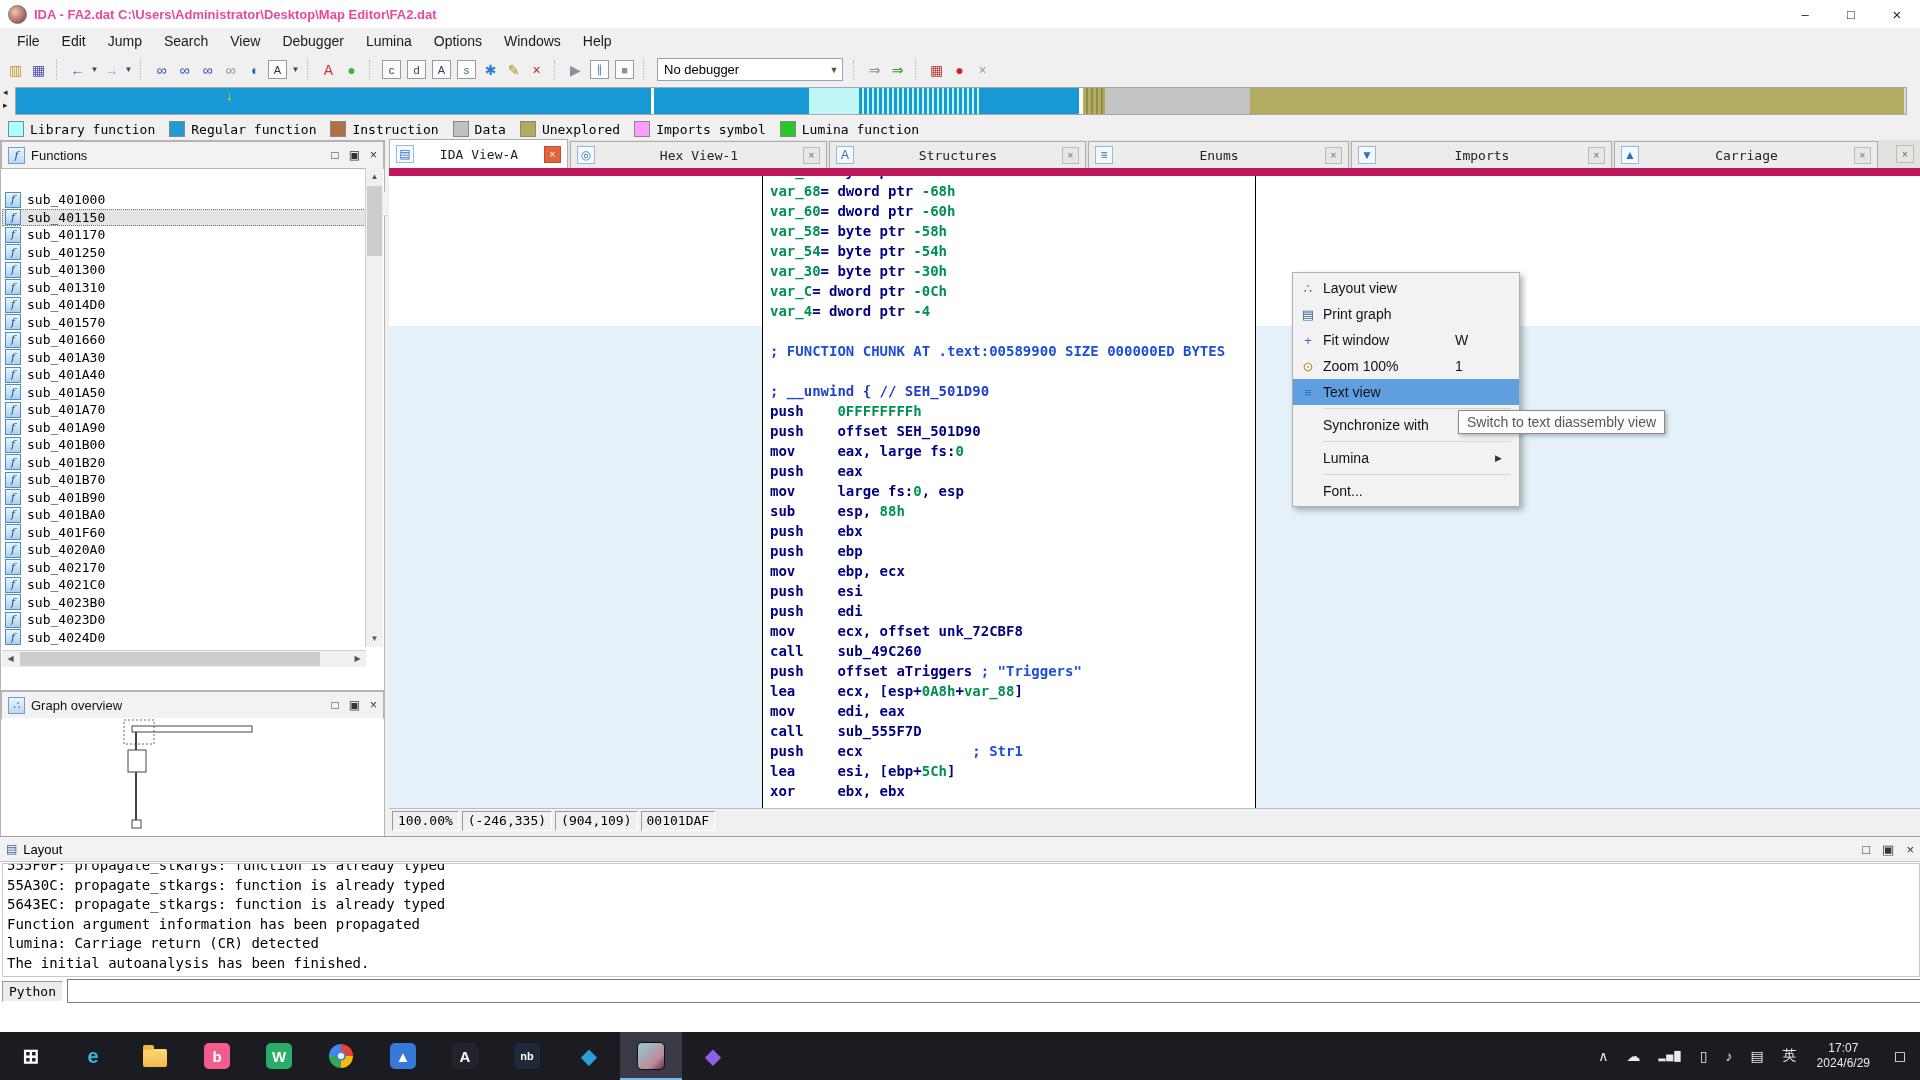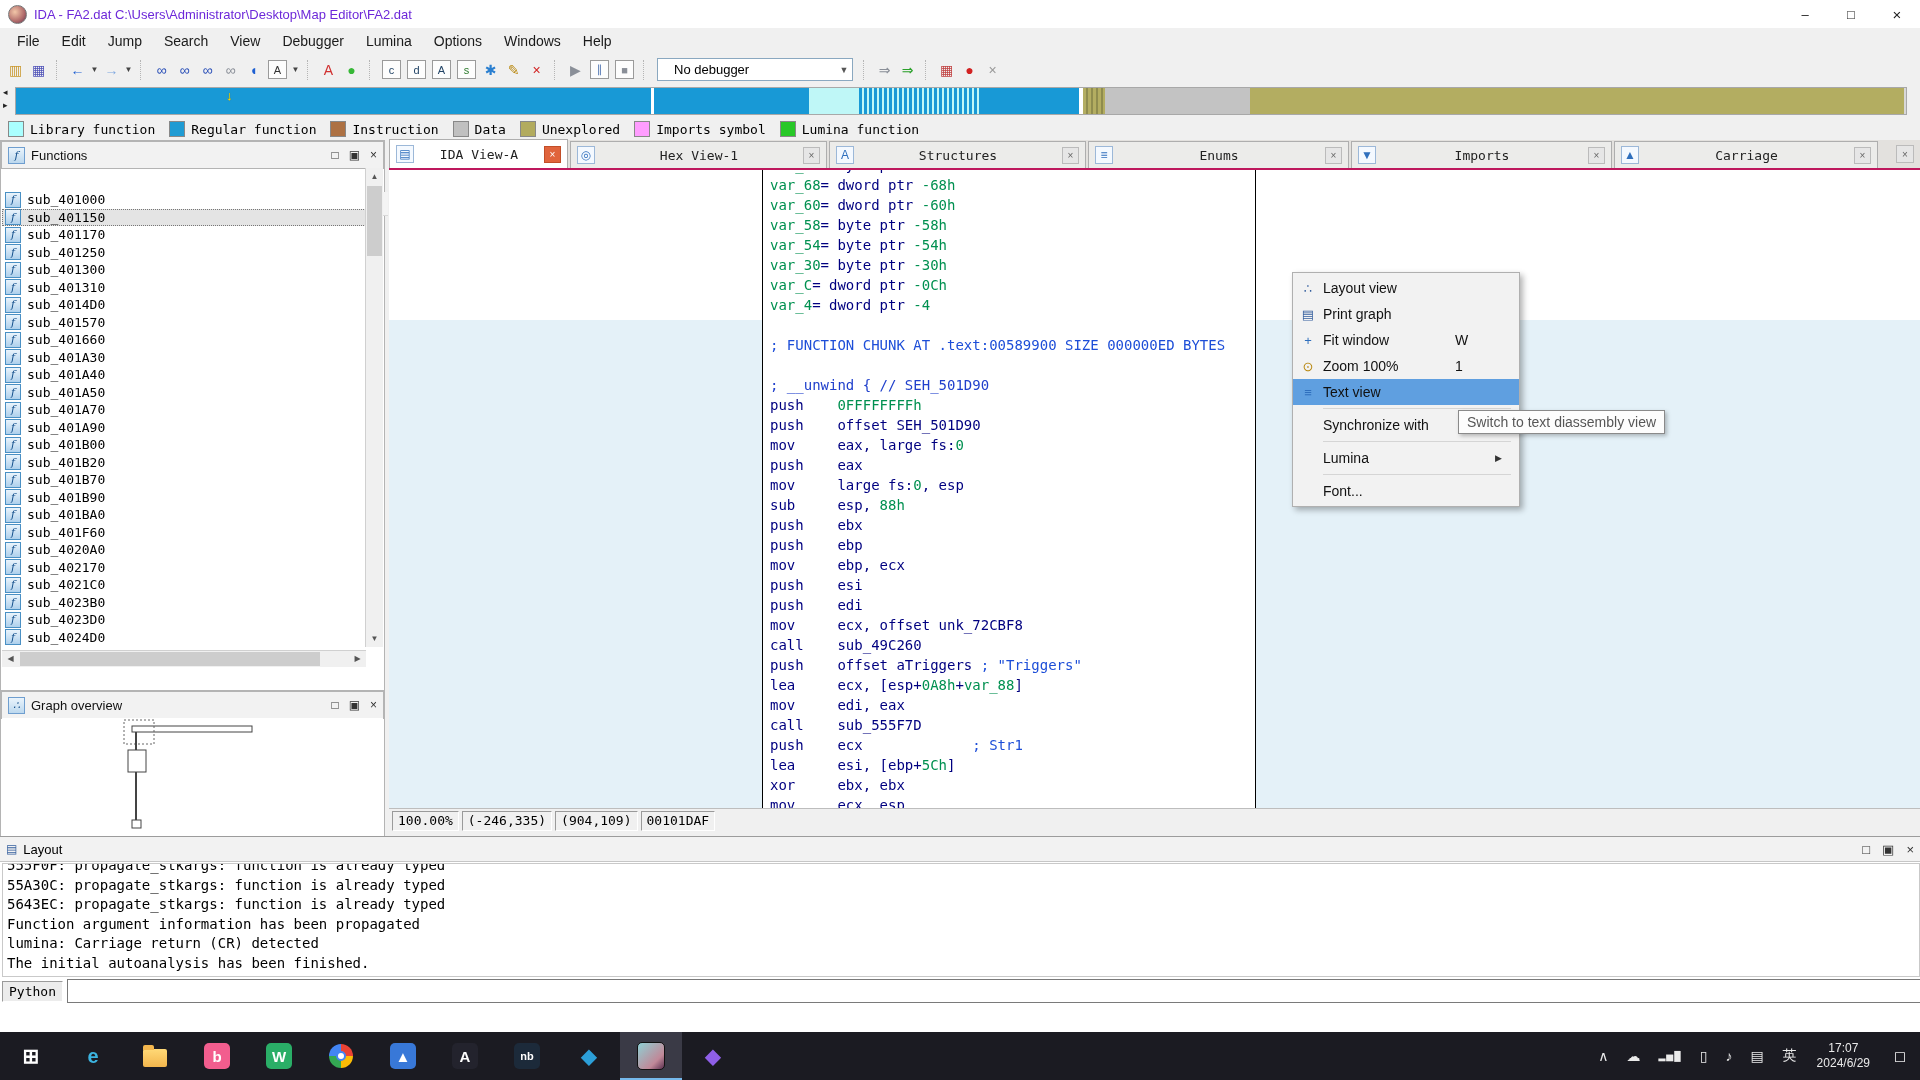--- a/index.html
+++ b/index.html
@@ -4,36 +4,36 @@
 <style>
   html,body{margin:0;padding:0;}
   #root{position:relative;width:1920px;height:1080px;background:#f0f0f0;overflow:hidden;
         font-family:"Liberation Sans",sans-serif;-webkit-font-smoothing:antialiased;}
   .abs{position:absolute;}
 
   
   #titlebar{left:0;top:0;width:1920px;height:28px;background:#ffffff;display:flex;align-items:center;border-bottom:1px solid #e3e3e3;}
   #app-icon{width:17px;height:17px;margin:0 7px 0 8px;border-radius:50%;
             background:radial-gradient(circle at 35% 35%,#f2c6a8,#b06a6a 60%,#5a3050);border:1px solid #777;}
-  #title-text{font-size:13px;color:#6d28d9;}
+  #title-text{font-size:13px;color:#ec4899;font-weight:bold;}
   .wbtns{margin-left:auto;display:flex;height:28px;}
   .wbtn{width:46px;height:28px;display:flex;align-items:center;justify-content:center;font-size:13px;color:#222;}
   .wbtn:last-child{font-size:15px;}
 
   
   #menubar{left:0;top:28px;width:1920px;height:27px;background:#f0f0f0;display:flex;align-items:center;padding-left:6px;}
   .menu-item{padding:0 11px;font-size:14px;color:#1a1a1a;line-height:27px;}
 
   
   #toolbar{left:0;top:55px;width:1920px;height:29px;background:#f0f0f0;display:flex;align-items:center;padding-left:4px;border-bottom:1px solid #e0e0e0;}
   .tsep{width:5px;height:20px;border-left:1px dotted #b5b5b5;margin:0 4px 0 6px;}
   .ticon{width:21px;height:21px;display:flex;align-items:center;justify-content:center;font-size:14px;margin:0 1px;}
   .ticon.boxed{border:1px solid #9a9a9a;background:#fdfdfd;width:17px;height:17px;font-size:11px;margin:0 3px;}
   .ticon.small{width:9px;font-size:8px;}
-  #dbg-combo{width:178px;height:21px;border:1px solid #8aa8c0;background:#fff;display:flex;align-items:center;font-size:13px;padding-left:16px;margin:0 4px;}
+  #dbg-combo{width:178px;height:21px;border:1px solid #8aa8c0;background:#fff;display:flex;align-items:center;font-size:13px;padding-left:6px;margin:0 4px;}
   #dbg-combo .arrow{margin-left:auto;width:16px;text-align:center;color:#555;font-size:9px;}
 
   
   #navrow{left:0;top:84px;width:1920px;height:34px;background:#f0f0f0;}
   .nav-arrows{position:absolute;left:3px;top:2px;font-size:9px;color:#222;line-height:13px;}
   #navband{position:absolute;left:15px;top:3px;width:1890px;height:26px;background:#d8d8d8;border:1px solid #a8a8a8;}
   .band-seg{position:absolute;top:0;height:26px;}
   .seg-stripes{background:repeating-linear-gradient(90deg,#1899d6 0 3px,#bff7f7 3px 5px);}
   .seg-olstripes{background:repeating-linear-gradient(90deg,#b3ad61 0 3px,#8f8c4e 3px 5px);}
   #band-marker{position:absolute;top:0;color:#ffe400;font-weight:bold;font-size:13px;text-shadow:0 0 1px #806000;}
@@ -77,21 +77,21 @@
   #tabbar{position:absolute;left:0;top:0;width:1531px;height:28px;background:#e3e1de;border-bottom:1px solid #a9a9a9;display:flex;align-items:flex-end;}
   .tab{height:26px;display:flex;align-items:center;background:#ececea;border:1px solid #aeaeae;border-bottom:none;margin-right:2px;
        font-size:13px;color:#222;padding:0 6px;gap:8px;}
   .tab.active{background:#ffffff;height:28px;position:relative;z-index:2;}
   .tab .ticn{font-size:12px;color:#2f6fbd;border:1px solid #9cb8d8;width:16px;height:16px;display:flex;align-items:center;justify-content:center;background:#f4f9ff;}
   .tab .label{flex:1;text-align:center;font-family:"DejaVu Sans Mono",monospace;}
   .tab .tclose{width:15px;height:15px;font-size:10px;display:flex;align-items:center;justify-content:center;color:#666;border:1px solid #bbb;background:#e6e6e6;}
   .tab.active .tclose{background:#e0643c;border-color:#c24e28;color:#fff;}
   #tab-endclose{margin-left:auto;margin-right:6px;width:16px;height:16px;border:1px solid #bbb;background:#e6e6e6;color:#666;
                 font-size:10px;display:flex;align-items:center;justify-content:center;align-self:center;}
-  #canvas{position:absolute;left:0;top:28px;width:1531px;height:640px;background:#ffffff;overflow:hidden;border-top:2px solid #be185d;}
+  #canvas{position:absolute;left:0;top:28px;width:1531px;height:640px;background:#ffffff;overflow:hidden;border-top:8px solid #be185d;font-weight:bold;}
   .bluearea{position:absolute;background:#e4f1f8;}
   .node-border{position:absolute;width:1px;background:#000;}
   #code{position:absolute;left:381px;top:-15px;font-family:"DejaVu Sans Mono",monospace;font-size:14px;line-height:20px;white-space:pre;color:#000;}
   .sg{color:#009050;} .sn{color:#000080;} .sb{color:#2040cc;} .sk{color:#1d4ed8;}
 
   #ida-status{position:absolute;left:0;top:668px;width:1531px;height:24px;background:#f0f0f0;border-top:1px solid #bdbdbd;
               display:flex;align-items:center;gap:3px;padding-left:3px;font-family:"DejaVu Sans Mono",monospace;font-size:13px;}
   .st-seg{border:1px solid;border-color:#9a9a9a #fff #fff #9a9a9a;background:#f0f0f0;padding:0 5px;height:18px;line-height:18px;}
 
   

